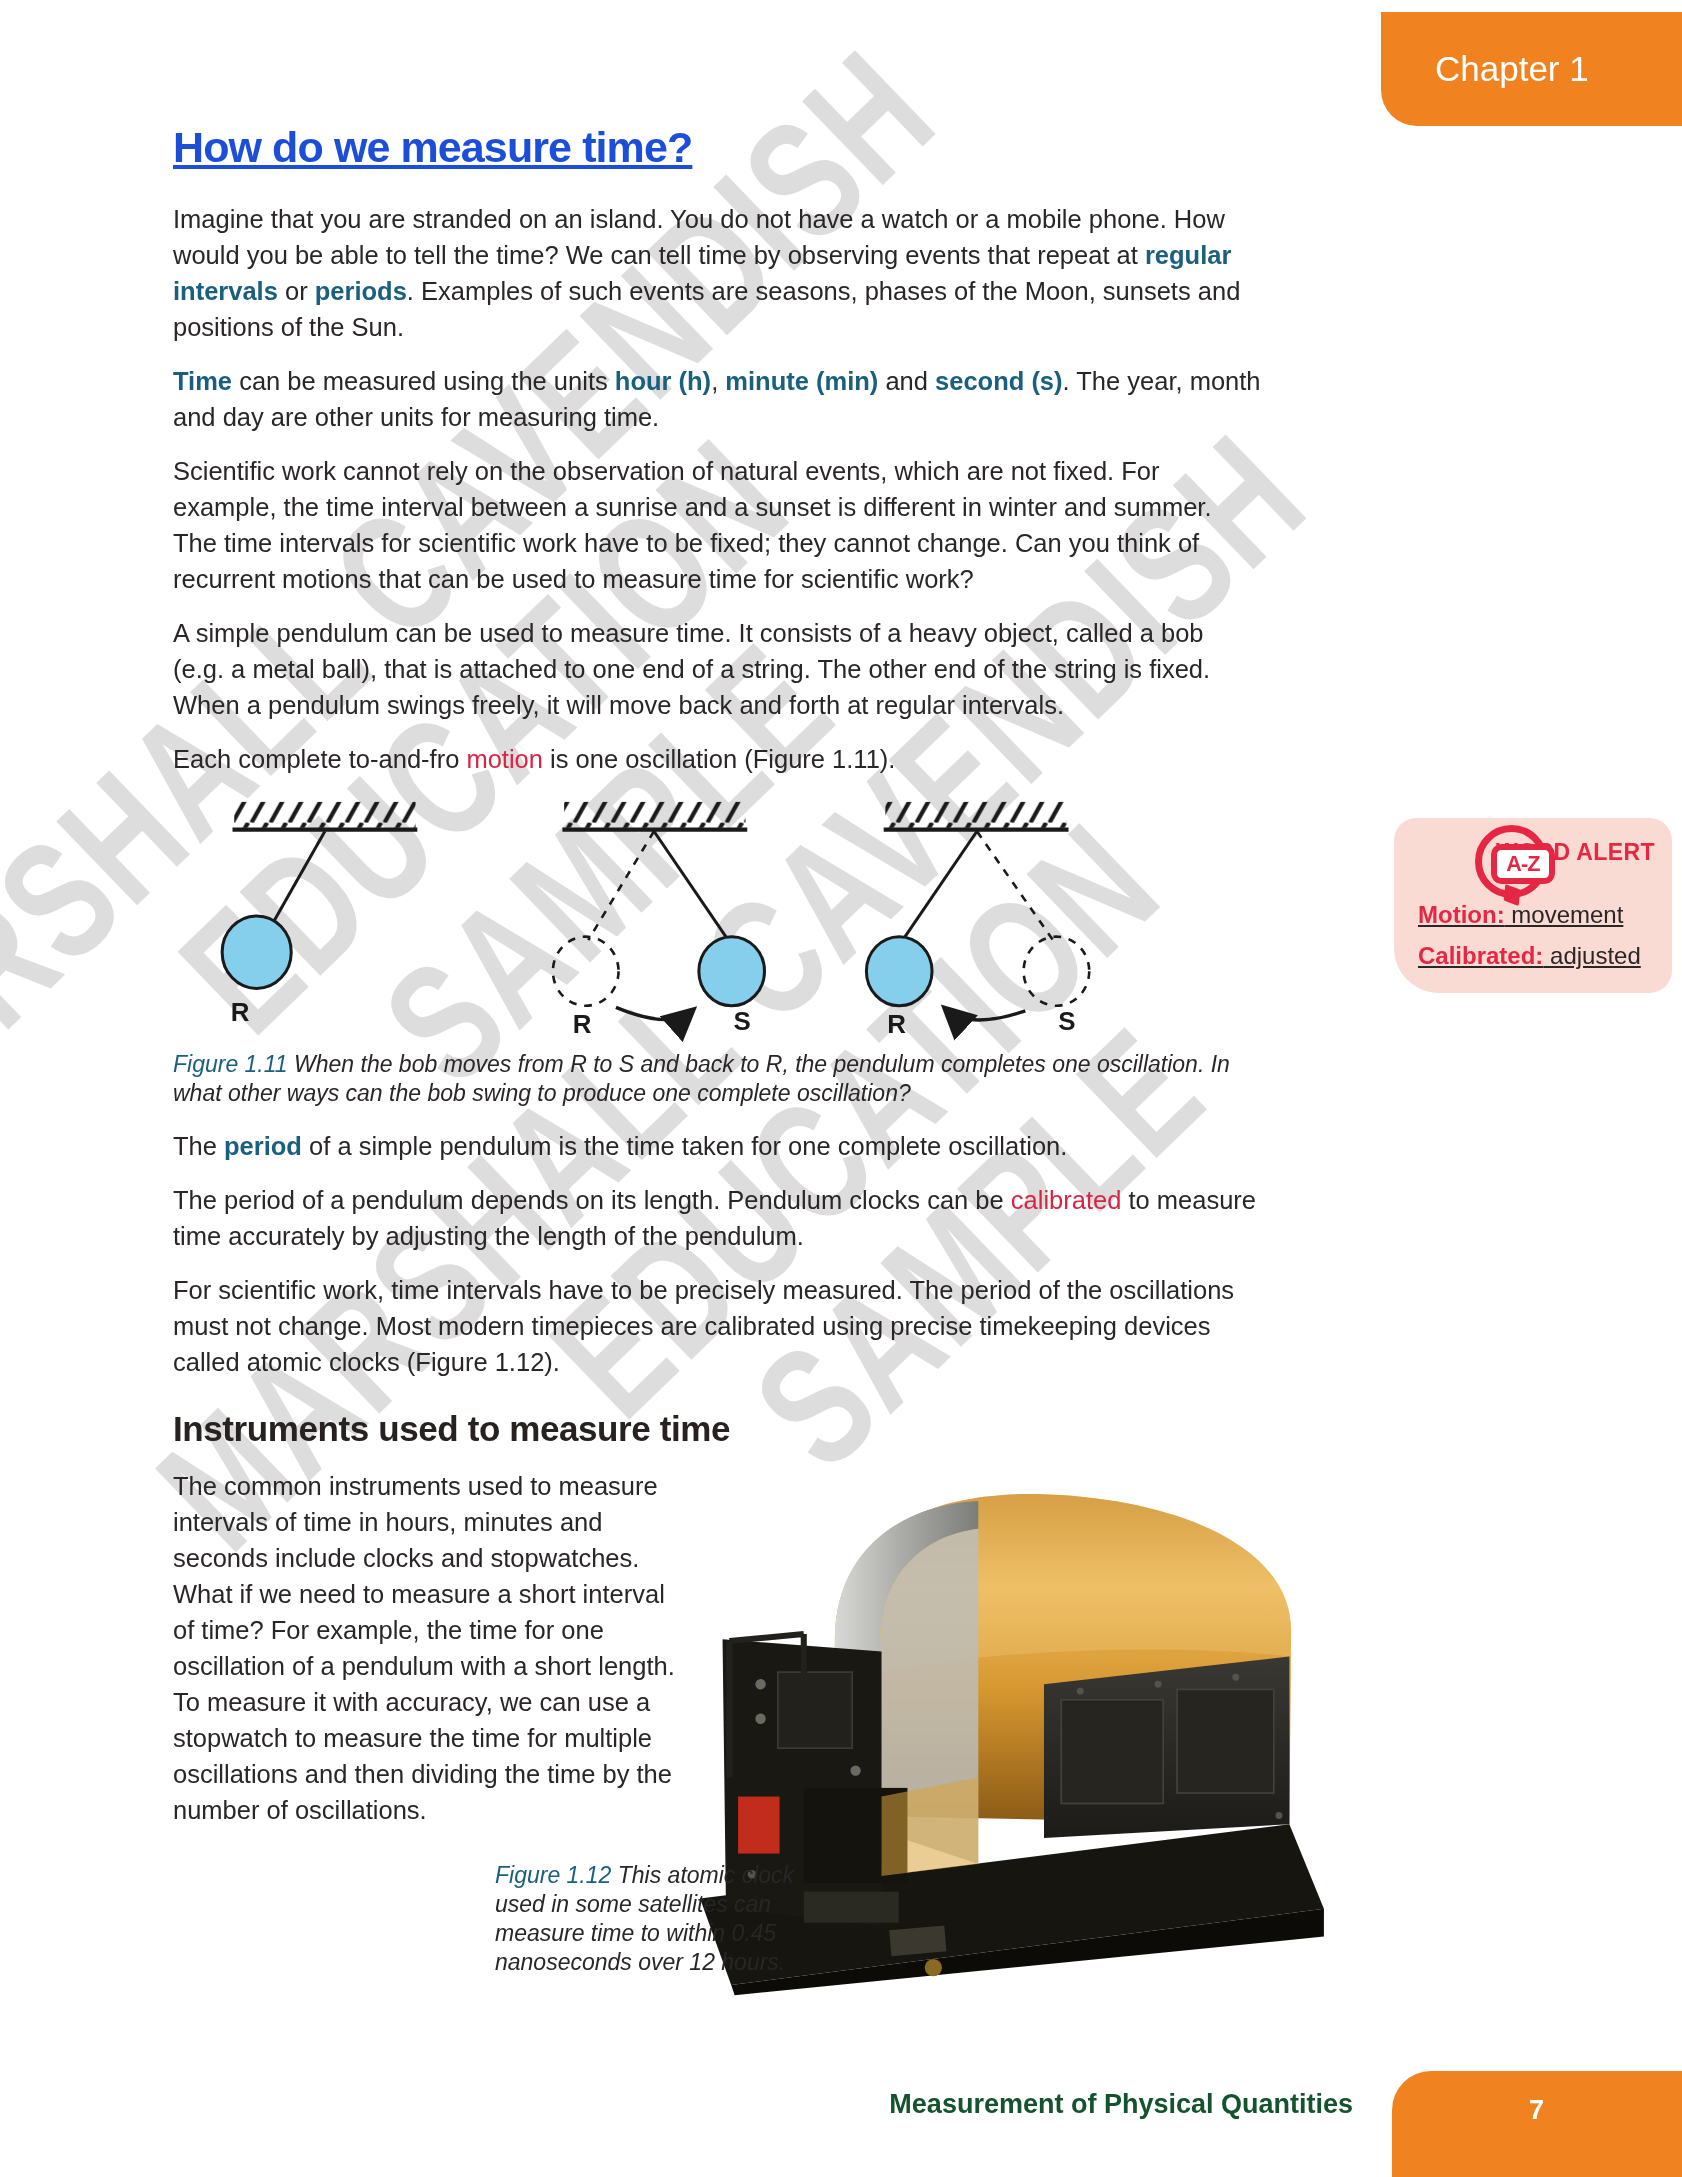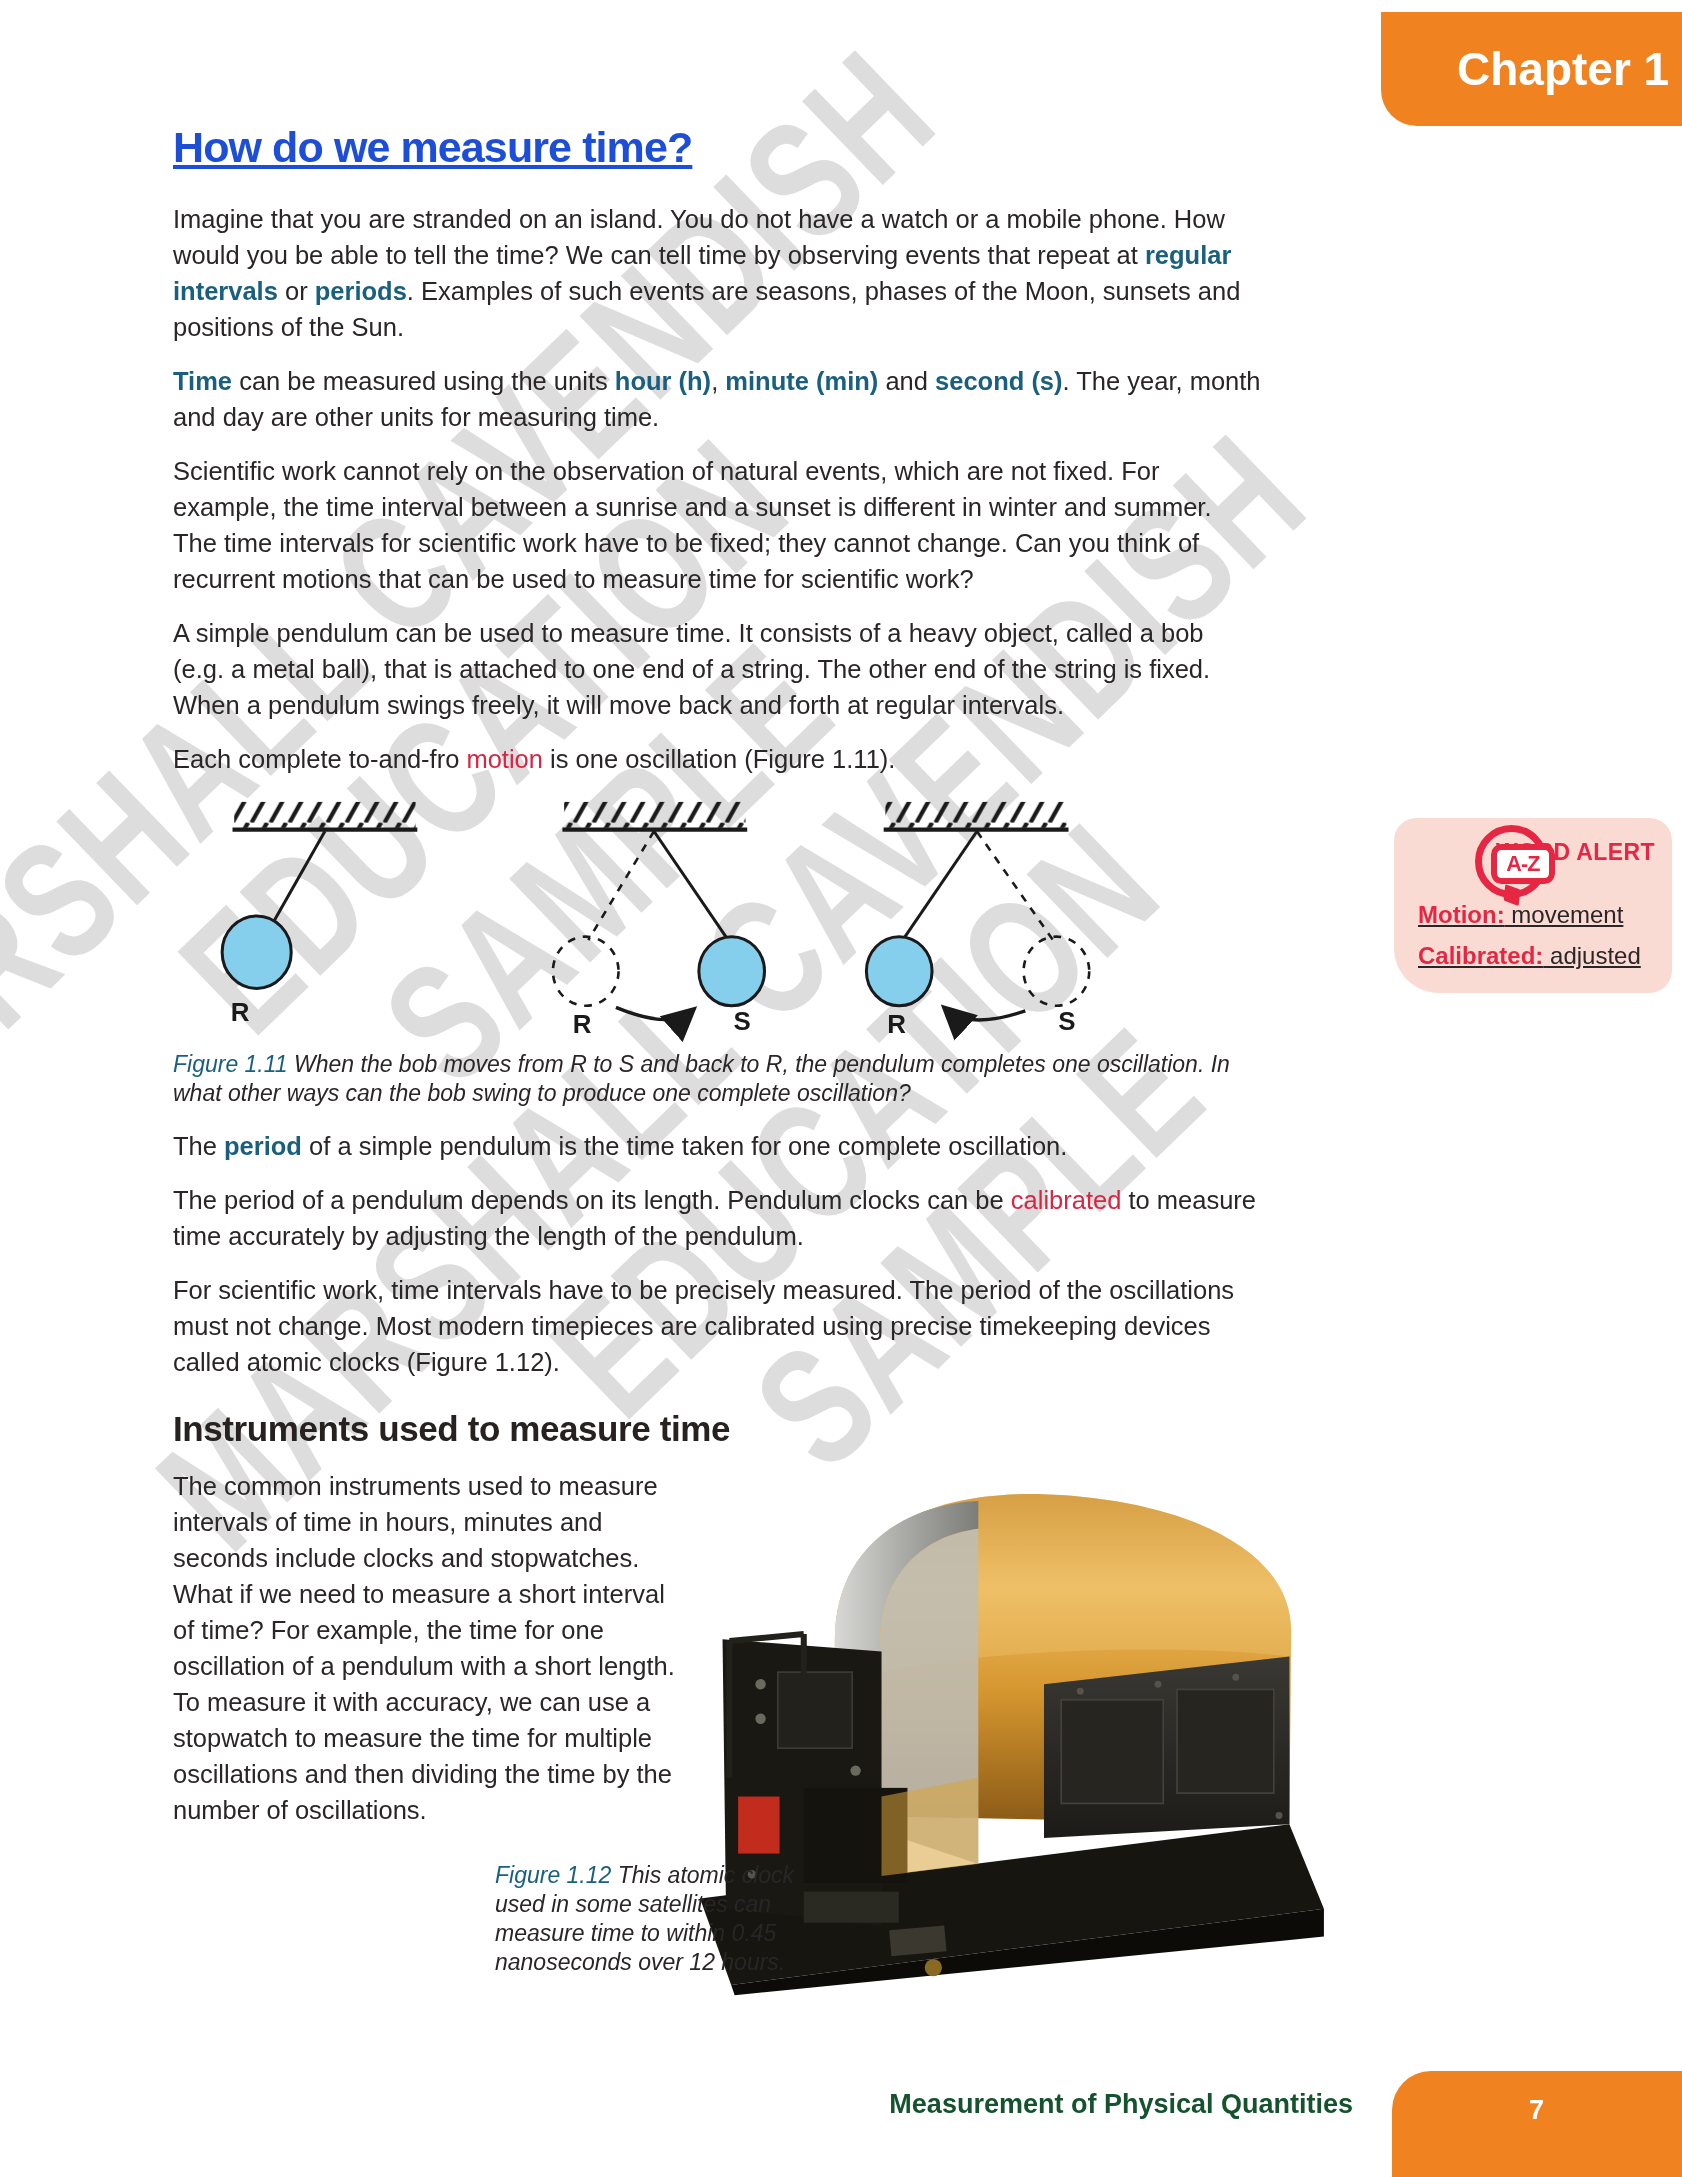--- a/index.html
+++ b/index.html
@@ -13,21 +13,21 @@
   .watermark .wline { font-size:169px; line-height:178px; font-weight:bold; text-align:center;
     color:#c9c9c9; opacity:0.62; letter-spacing:3.5px; white-space:nowrap;
     transform:scaleX(0.74); transform-origin:center; }
 
   .content { position:relative; z-index:1; }
 
   
   .chapter-tab { position:absolute; left:1381px; top:12px; width:311px; height:114px;
     background:#f0831f; border-bottom-left-radius:36px; z-index:2;
     display:flex; align-items:center; }
-  .chapter-tab span { color:#ffffff; font-weight:bold; font-size:46px; margin-left:76px; }
+  .chapter-tab span { color:#ffffff; font-weight:normal; font-size:35px; margin-left:54px; }
 
   
   .main-col { position:absolute; left:173px; top:123px; width:1088px; z-index:1; }
   h1.page-title { font-size:43px; font-weight:bold; color:#1d4ed8; margin-bottom:29px; letter-spacing:-0.9px;text-decoration:underline; }
   h2.section-title { font-size:35px; font-weight:bold; color:#27221f; margin:29px 0 19px 0; letter-spacing:-0.4px; }
   p.body { font-size:25.5px; line-height:36px; margin-bottom:18px; color:#2a2526;margin-top:12px; }
   .kw { color:#1a607e; font-weight:bold; }
   .rw { color:#da2443; font-weight:normal; }
 
   

